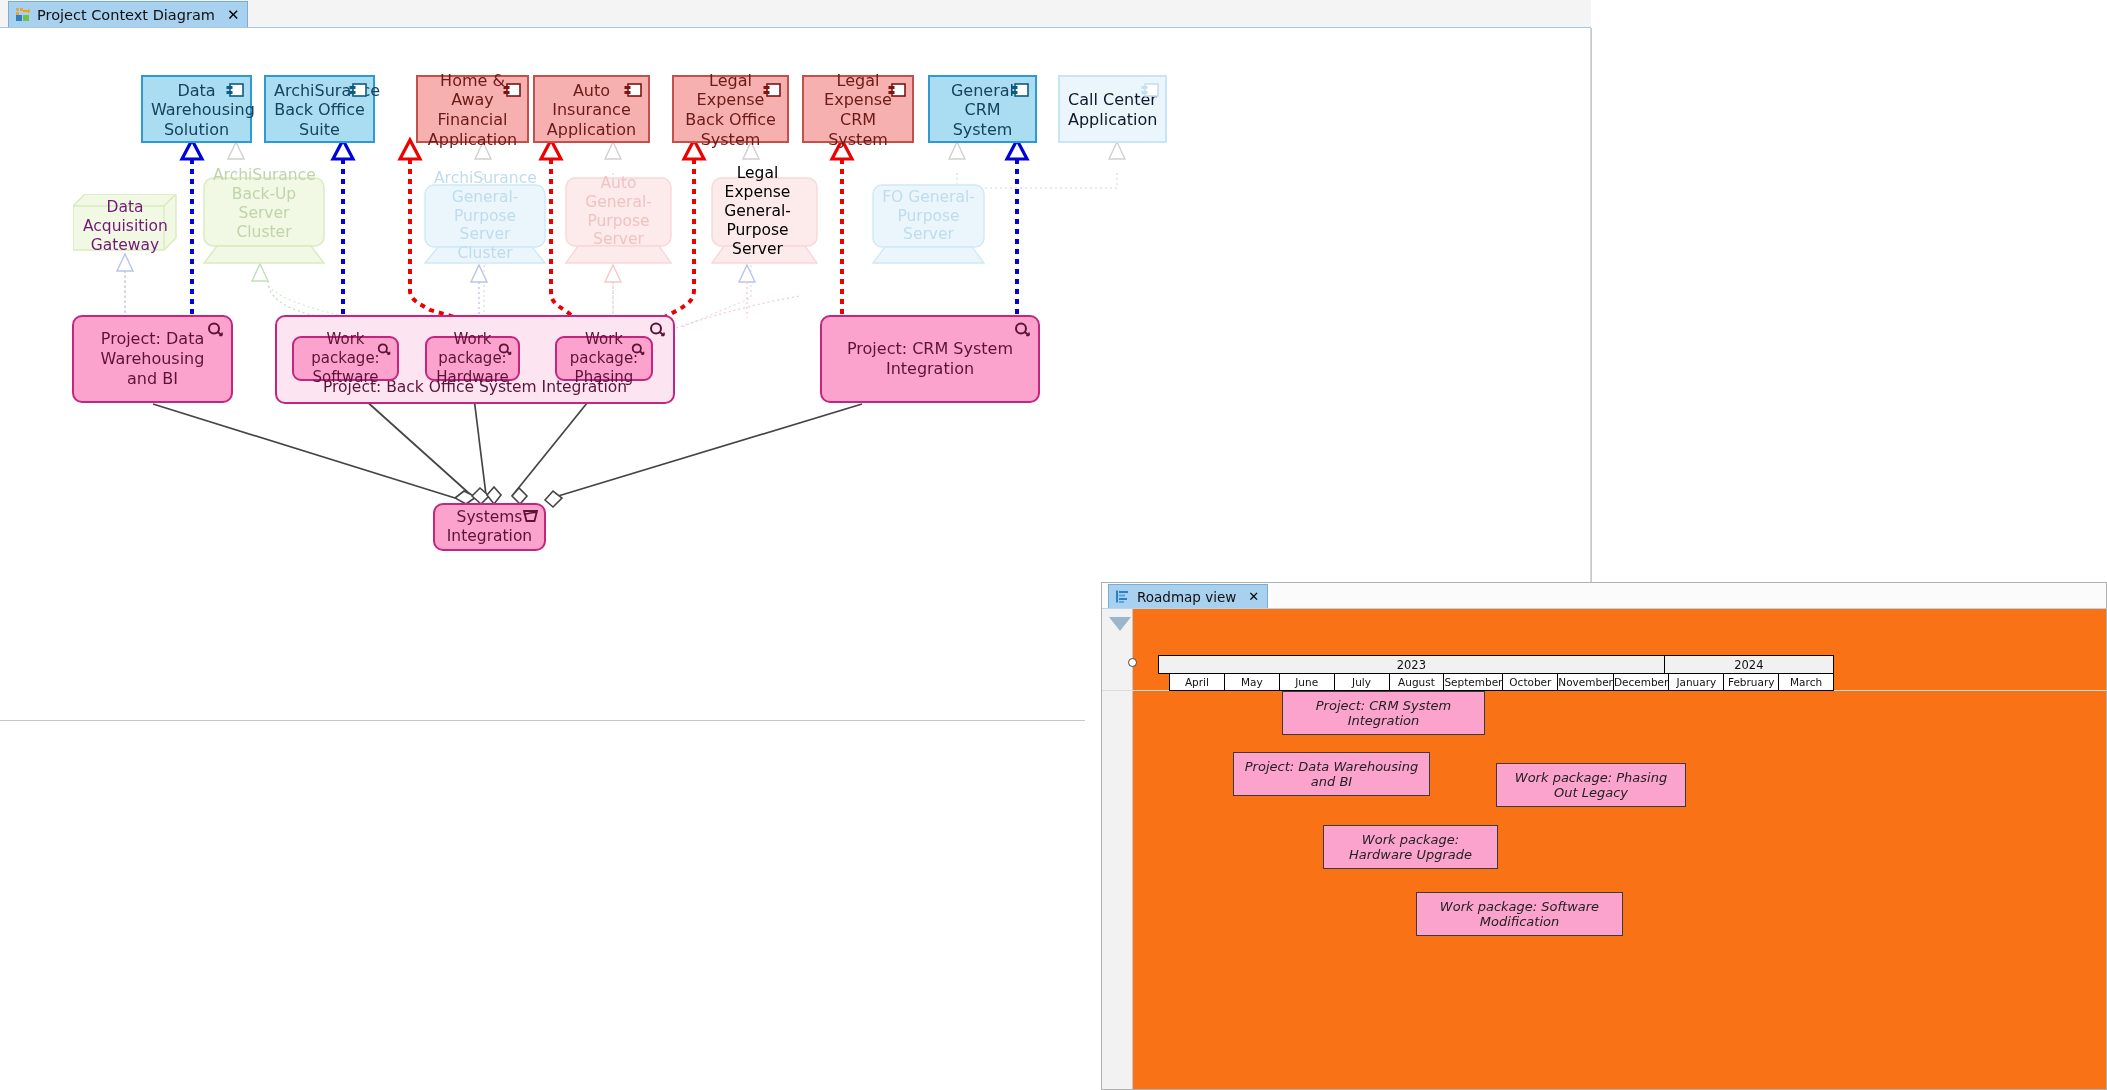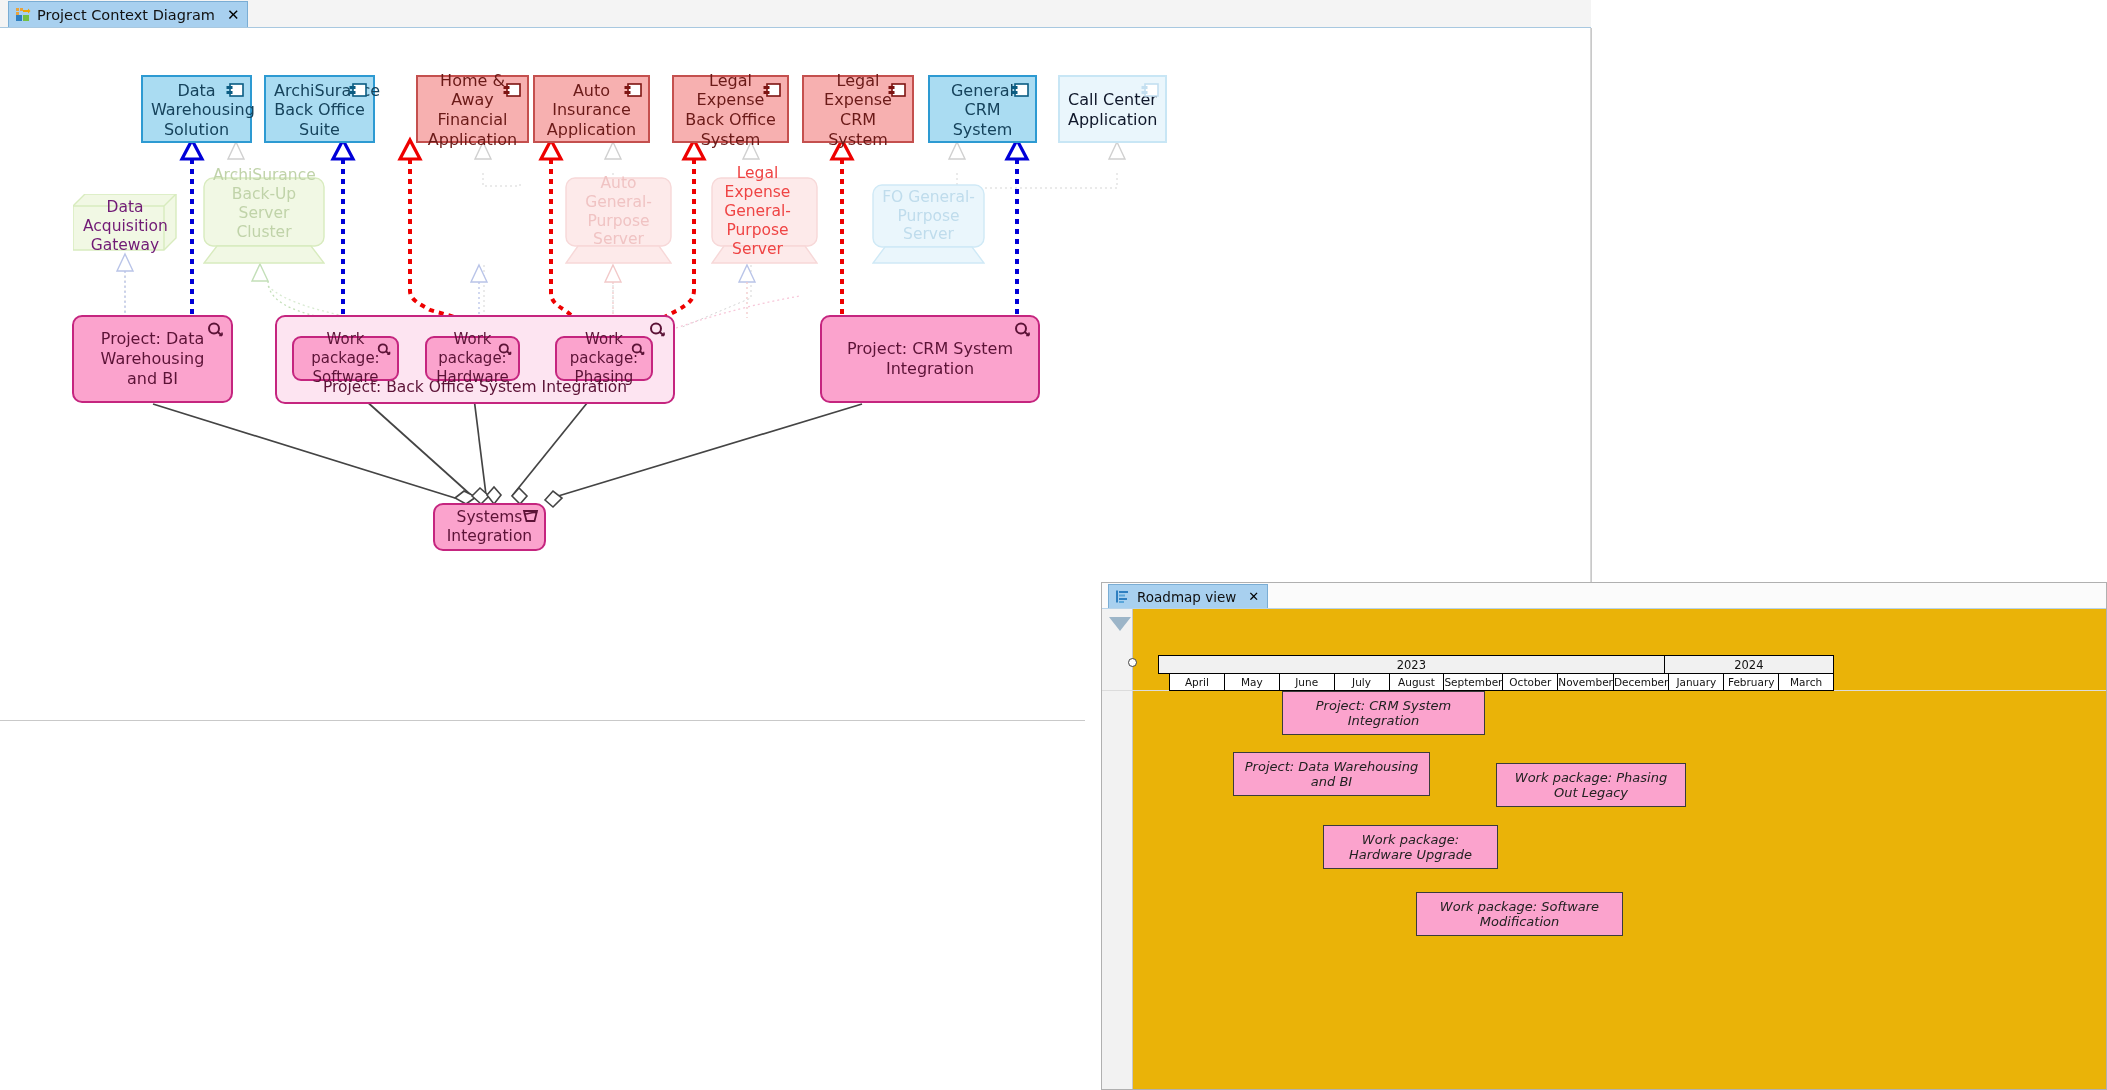--- a/index.html
+++ b/index.html
@@ -92,21 +92,21 @@
   }
   .rm-tabbar {
     position:absolute; left:0; top:0; height:26px; width:100%;
     background:#fbfbfb; border-bottom:1px solid #b8d4ea;
   }
   .rm-tab {
     position:absolute; left:6px; top:1px; height:24px; display:flex; align-items:center;
     gap:6px; padding: 0 8px 0 6px; background:#a8d0ef; border:1px solid #7aadd4; border-bottom:none;
     font-size: 13.5px; color:#111;
   }
-  .rm-body { position:absolute; left:0; top:26px; right:0; bottom:0; background:#eab308; }
+  .rm-body { position:absolute; left:0; top:26px; right:0; bottom:0; background:#f97316; }
   .rm-gutter {
     position:absolute; left:0; top:0; width:31px; bottom:0; background:#f2f2f2; border-right:1px solid #c8c8c8;
   }
   .rm-filter-tri {
     position:absolute; left:7px; top:8px; width:0; height:0;
     border-left:11px solid transparent; border-right:11px solid transparent; border-top:14px solid #9cb5c8;
   }
   .rm-scale-circle{
     position:absolute; left:26px; top:49px; width:9px; height:9px; border:1.4px solid #444; border-radius:50%;
     background:#fff;
@@ -351,30 +351,37 @@
         </div>
 
         <div class="devnode" style="left:203px; top:149px; width:122px; height:72px; color:#c0d3a9;">
           <svg width="122" height="87" viewBox="0 0 122 87" style="position:absolute;left:0;top:0;">
             <rect x="1" y="1" width="120" height="68" rx="9" fill="#f1f8e4" stroke="#d8ebbe" stroke-width="1.4"></rect>
             <polygon points="14,69 108,69 121,86 1,86" fill="#f1f8e4" stroke="#d8ebbe" stroke-width="1.4"></polygon>
           </svg>
           <span class="lbl" style="margin-bottom:18px;">ArchiSurance Back-Up Server Cluster</span>
         </div>
 
+        <div class="devnode" style="left:424px; top:156px; width:122px; height:80px; color:#bfdcec;">
+          <svg width="122" height="80" viewBox="0 0 122 80" style="position:absolute;left:0;top:0;">
+            <rect x="1" y="1" width="120" height="62" rx="9" fill="#eaf6fc" stroke="#cfe9f6" stroke-width="1.4"></rect>
+            <polygon points="14,63 108,63 121,79 1,79" fill="#eaf6fc" stroke="#cfe9f6" stroke-width="1.4"></polygon>
+          </svg>
+          <span class="lbl" style="margin-bottom:16px;">ArchiSurance General-Purpose Server Cluster</span>
+        </div>
 
         <div class="devnode" style="left:565px; top:149px; width:107px; height:87px; color:#f0c3c3;">
           <svg width="107" height="87" viewBox="0 0 107 87" style="position:absolute;left:0;top:0;">
             <rect x="1" y="1" width="105" height="68" rx="9" fill="#fdeaea" stroke="#f7d8d8" stroke-width="1.4"></rect>
             <polygon points="13,69 94,69 106,86 1,86" fill="#fdeaea" stroke="#f7d8d8" stroke-width="1.4"></polygon>
           </svg>
           <span class="lbl" style="margin-bottom:18px;">Auto General-Purpose Server</span>
         </div>
 
-        <div class="devnode" style="left:711px; top:149px; width:93px; height:87px; color:#ef4444;">
+        <div class="devnode" style="left:711px; top:149px; width:93px; height:87px; color:#000000;">
           <svg width="107" height="87" viewBox="0 0 107 87" style="position:absolute;left:0;top:0;">
             <rect x="1" y="1" width="105" height="68" rx="9" fill="#fdeaea" stroke="#f7d8d8" stroke-width="1.4"></rect>
             <polygon points="13,69 94,69 106,86 1,86" fill="#fdeaea" stroke="#f7d8d8" stroke-width="1.4"></polygon>
           </svg>
           <span class="lbl" style="margin-bottom:18px;">Legal Expense General-Purpose Server</span>
         </div>
 
         <div class="devnode" style="left:872px; top:156px; width:113px; height:80px; color:#bfdcec;">
           <svg width="113" height="80" viewBox="0 0 113 80" style="position:absolute;left:0;top:0;">
             <rect x="1" y="1" width="111" height="62" rx="9" fill="#eaf6fc" stroke="#cfe9f6" stroke-width="1.4"></rect>

